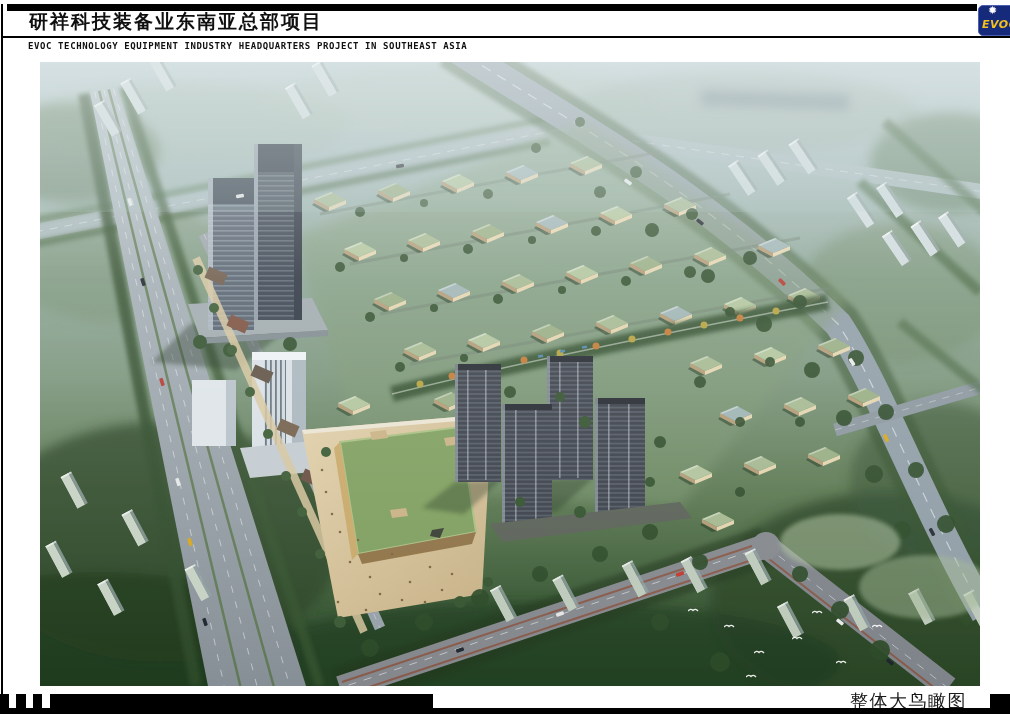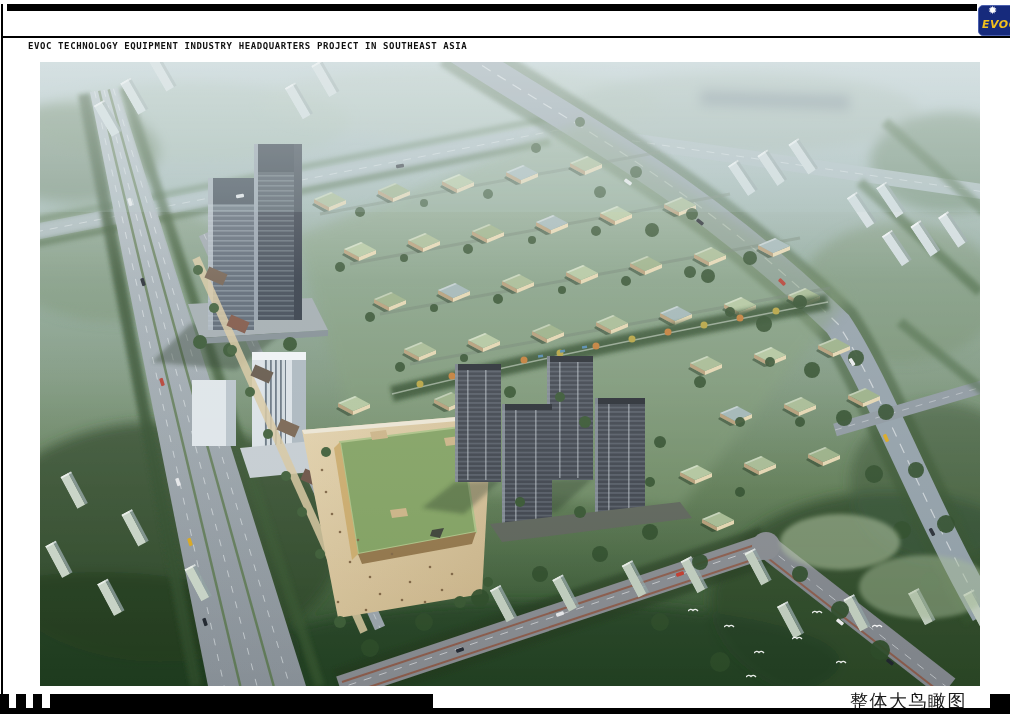--- a/index.html
+++ b/index.html
@@ -34,20 +34,21 @@
   .cornerblock{position:absolute;left:990px;top:694px;width:20px;height:20px;background:var(--ink,#000);}
   .bottombar{position:absolute;left:0;top:708px;width:1010px;height:6px;background:var(--ink,#000);}
 </style>
 </head>
 <body>
 
 <div class="page">
 
   <div class="topbar"></div>
   <div class="leftrule"></div>
+  <div class="title">研祥科技装备业东南亚总部项目</div>
   <div class="hrule"></div>
   <div class="subtitle">EVOC TECHNOLOGY EQUIPMENT INDUSTRY HEADQUARTERS PROJECT IN SOUTHEAST ASIA</div>
   <div class="logo">
     <span class="logo-star">✹</span>
     <span class="logo-text">EVOC</span>
   </div>
 
   <div class="figure">
   <svg viewBox="0 0 940 624">
     <defs>

